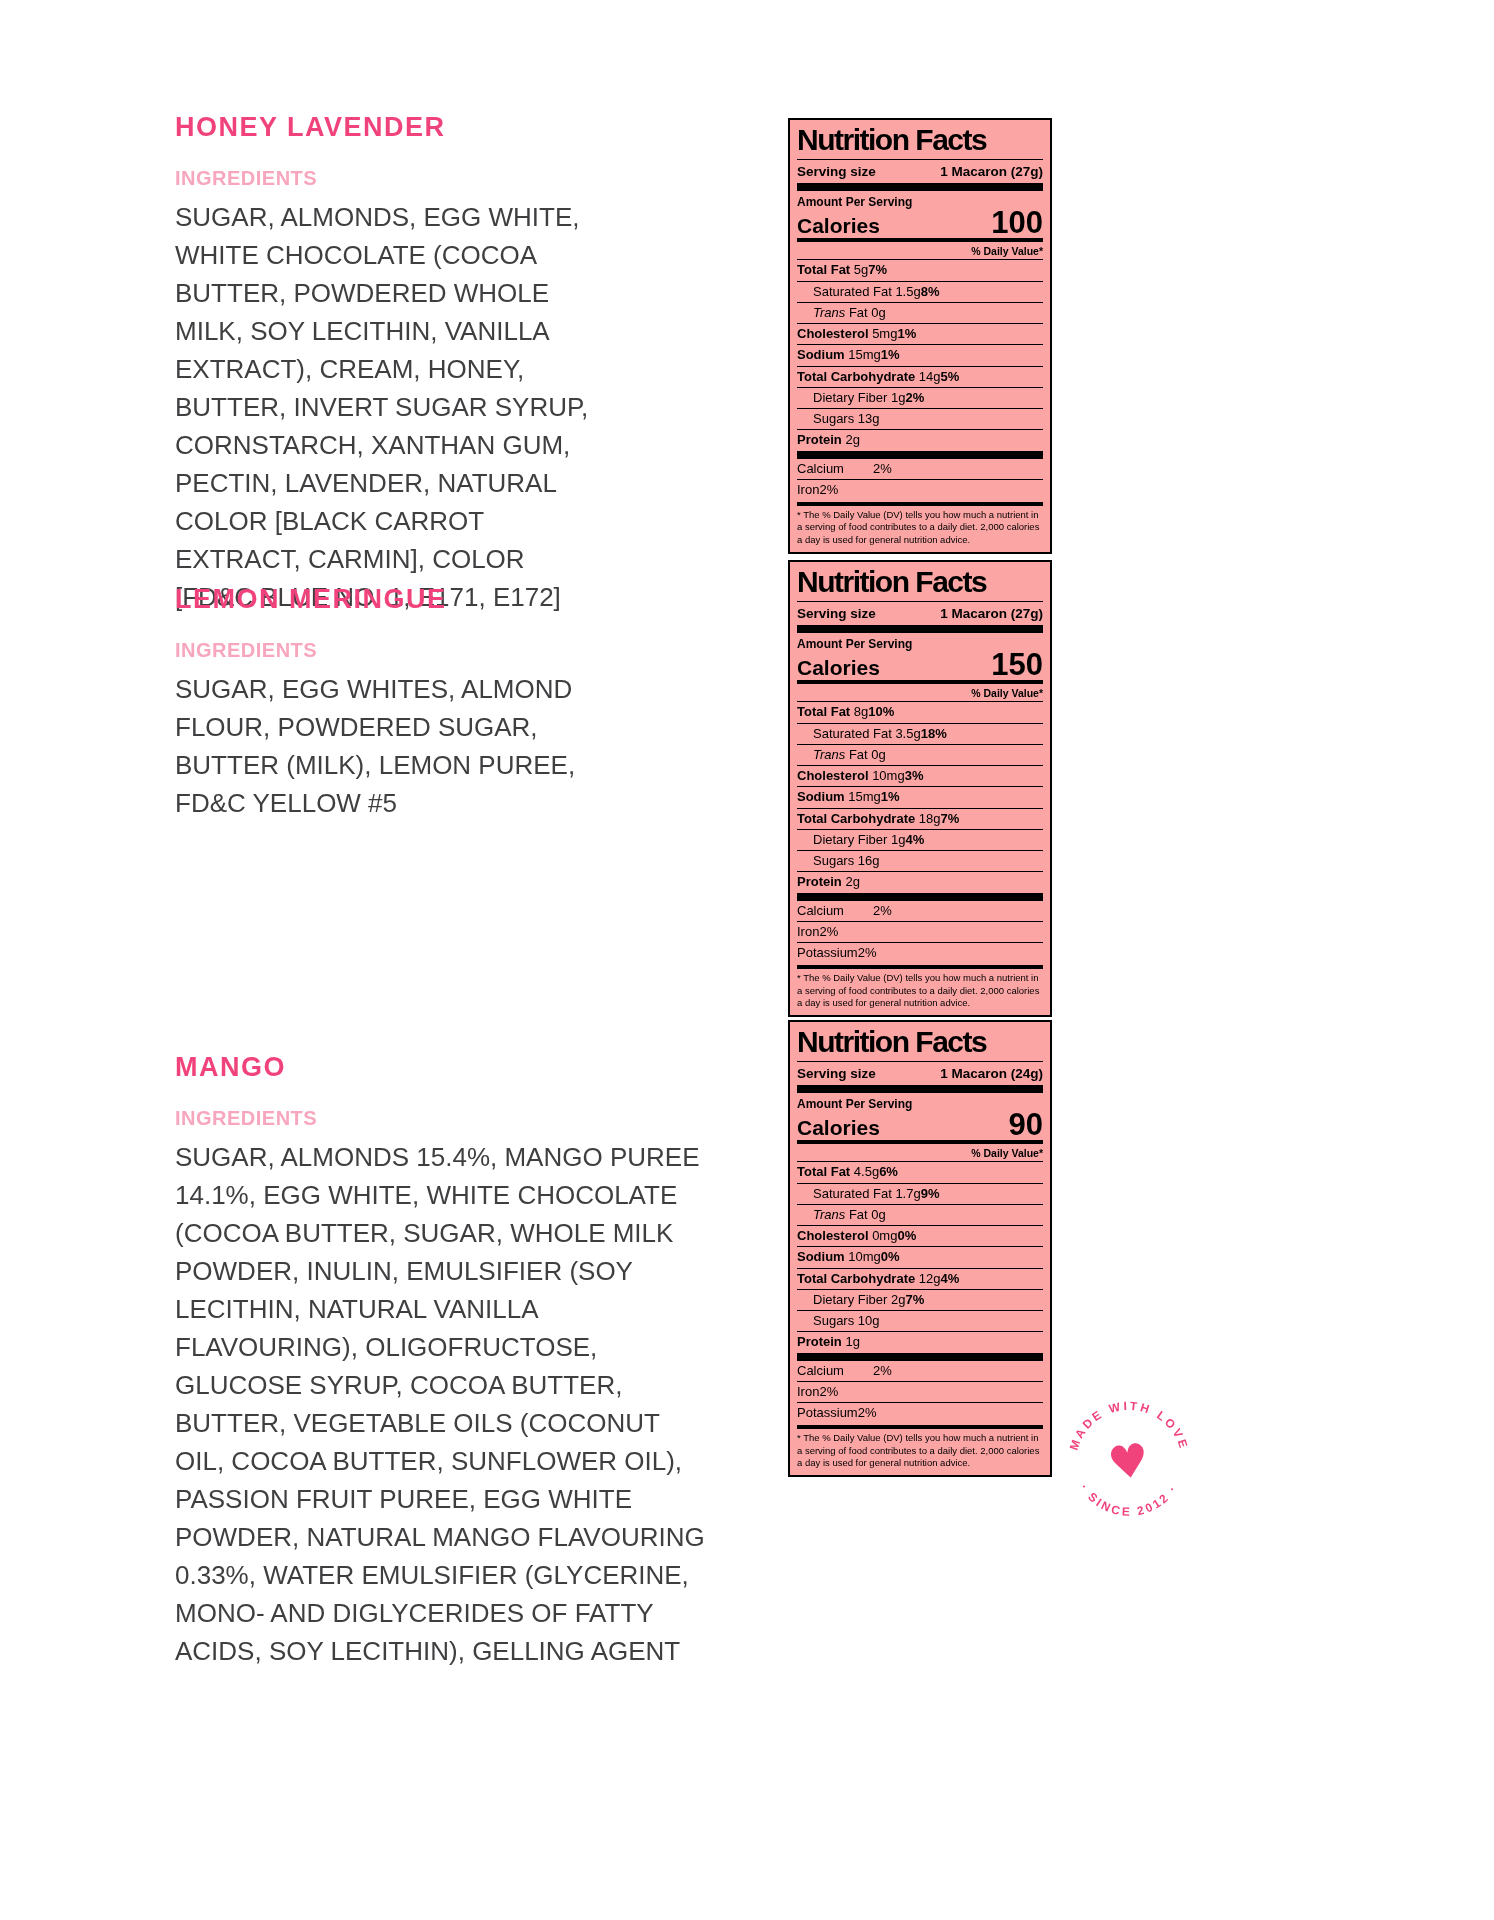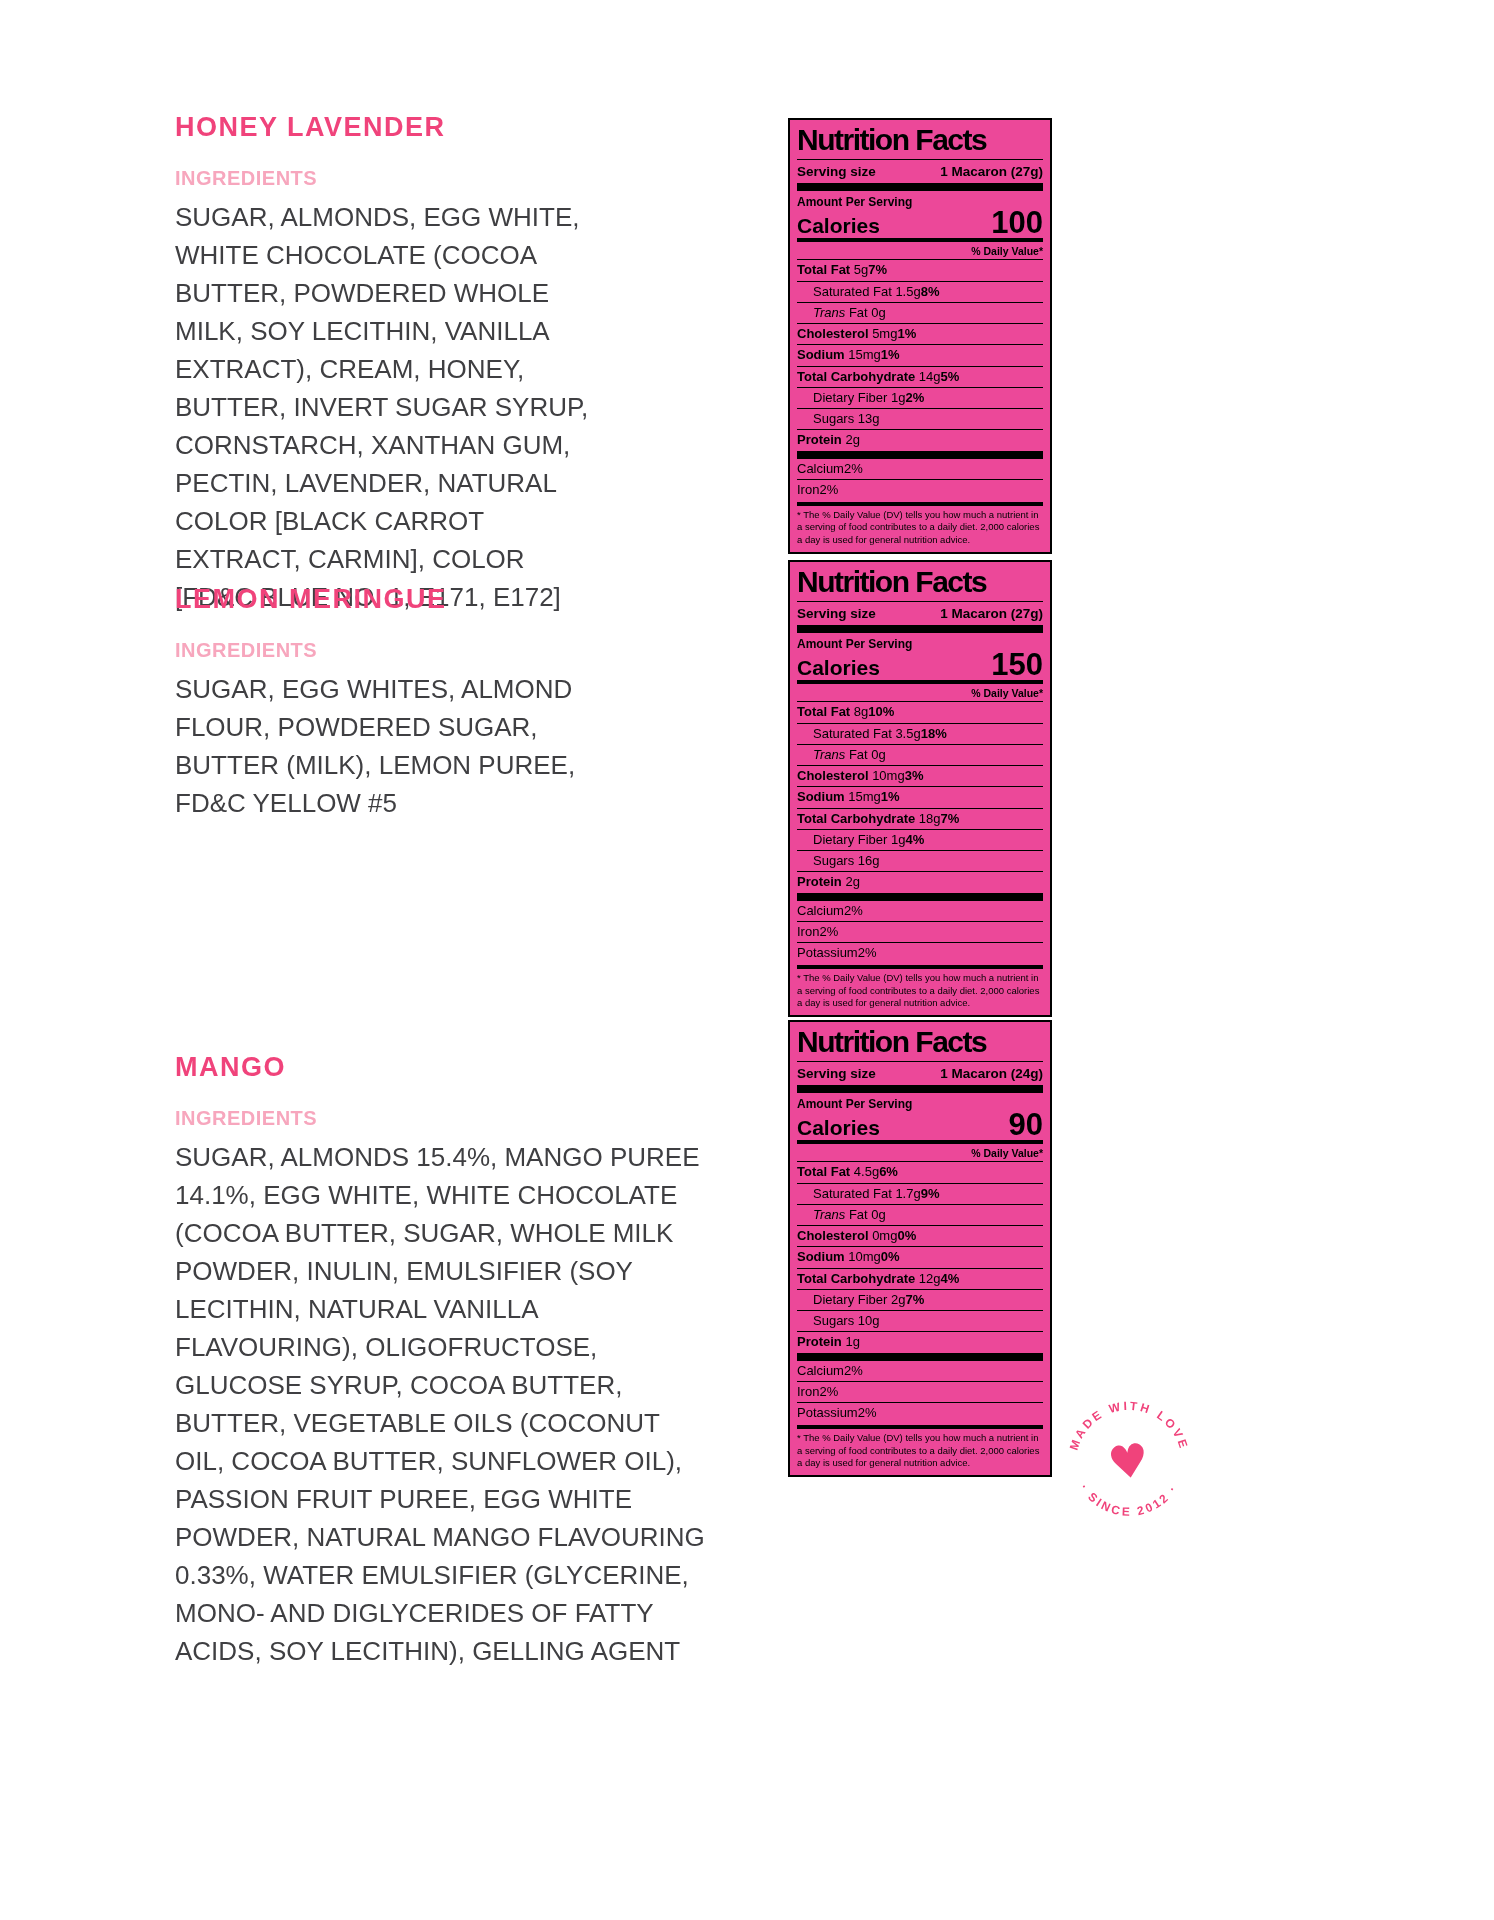--- a/index.html
+++ b/index.html
@@ -30,21 +30,21 @@
     color:var(--light-pink,#F7A6BD);
   }
   .ing-text{
     margin-top:8px;
     font-size:26px;line-height:38px;
     color:var(--body-text,#3F3F42);
   }
   
   .nf{
     position:absolute;left:788px;width:246px;
-    border:2px solid #000;background:#ec4899;
+    border:2px solid #000;background:#fca5a5;
     padding:4px 7px 6px 7px;
     color:#000;
   }
   #nf1{top:118px;}
   #nf2{top:560px;}
   #nf3{top:1020px;}
   .nf-title{
     font-size:30px;font-weight:bold;letter-spacing:-1.5px;
     line-height:1.05;
     border-bottom:1px solid #000;padding-bottom:3px;
@@ -64,21 +64,21 @@
   .nf-cal-value{font-size:31px;font-weight:bold;line-height:0.9;}
   .nf-dvh{text-align:right;font-size:10.5px;font-weight:bold;padding:3px 0 2px 0;}
   .nf-row{
     display:flex;justify-content:flex-start;
     border-top:1px solid #000;
     font-size:13px;line-height:1.25;padding:2px 0;
   }
   .nf-row.indent{padding-left:16px;}
   .nf-row .b{font-weight:bold;}
   .nf-dv{font-weight:bold;}
-  .nf-rows.minerals .nf-row:first-child{border-top:none;}
+  .nf-rows.minerals .nf-row:first-child{border-top:none;gap:29px;}
   .nf-rows.minerals .nf-dv{font-weight:normal;}
   .nf-foot{
     font-size:9.5px;line-height:1.3;padding-top:3px;
   }
   
   .badge{
     position:absolute;left:1056px;top:1388px;
     width:146px;height:146px;
   }
   .badge-text{

